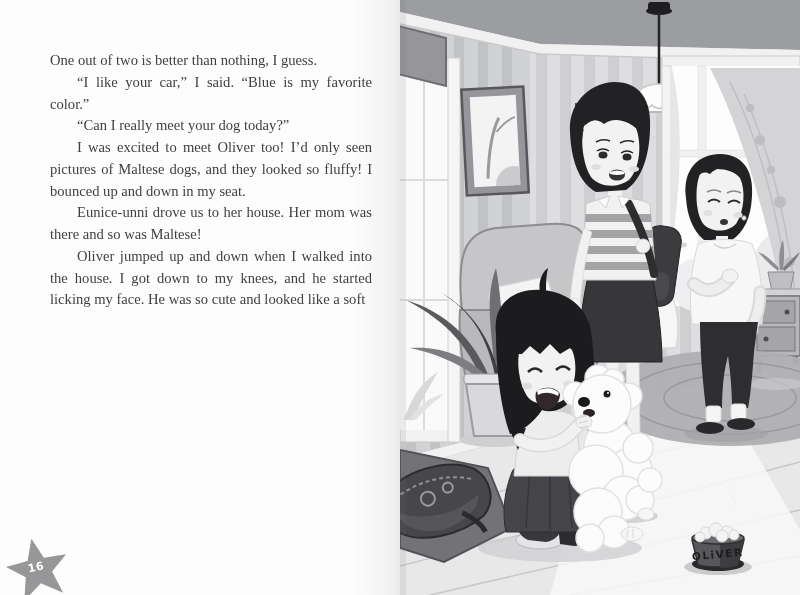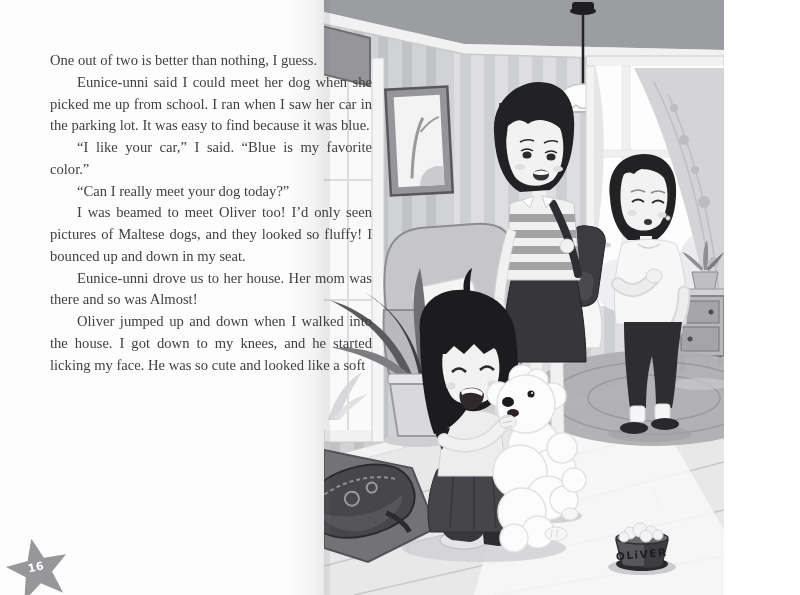--- a/index.html
+++ b/index.html
@@ -1,41 +1,40 @@
 <!DOCTYPE html>
 <html><head>
 <meta charset="utf-8">
 <style>
   html,body{margin:0;padding:0}
   body{width:800px;height:595px;position:relative;overflow:hidden;background:#ffffff;font-family:"Liberation Serif",serif}
-  .spread{display:flex;width:724px;height:595px}
+  .spread{display:flex;width:800px;height:595px}
   .page-left{position:relative;width:400px;height:595px;background:linear-gradient(to right,#fdfdfd 88%,#f3f3f3 97%,#e9e9e9 100%)}
   .story{position:absolute;left:50px;top:50px;width:322px;color:#3f3f3f;font-size:14.6px;line-height:21.75px;text-align:justify}
   .story p{margin:0;text-indent:27px}
   .story p.opening{text-indent:0}
   .star{position:absolute;left:6px;top:538px;width:64px;height:64px;transform:rotate(-12deg)}
   .star .shape{width:100%;height:100%;background:#97979a;clip-path:polygon(50% 0%,63% 33%,98% 35%,71% 57%,81% 93%,50% 71%,19% 93%,29% 57%,2% 35%,37% 33%)}
   .star .num{position:absolute;left:48%;top:46%;transform:translate(-50%,-50%);color:#ffffff;font:700 11px "DejaVu Sans",sans-serif;letter-spacing:.5px}
   .page-right{width:400px;height:595px}
   svg{display:block}
   .bowl-label{font:700 10.5px "DejaVu Sans",sans-serif;letter-spacing:1.5px;fill:#1d1d1f}
 </style>
 </head>
 <body>
 
 <div class="spread">
 
   <div class="page-left">
     <div class="story">
       <p class="opening">One out of two is better than nothing, I guess.</p>
-      <p>Eunice-unni said I could meet her dog when she picked me up from school. I ran when I saw her car in the parking lot. It was easy to find because it was blue.</p>
       <p>“I like your car,” I said. “Blue is my favorite color.”</p>
       <p>“Can I really meet your dog today?”</p>
-      <p>I was beamed to meet Oliver too! I’d only seen pictures of Maltese dogs, and they looked so fluffy! I bounced up and down in my seat.</p>
-      <p>Eunice-unni drove us to her house. Her mom was there and so was Almost!</p>
+      <p>I was excited to meet Oliver too! I’d only seen pictures of Maltese dogs, and they looked so fluffy! I bounced up and down in my seat.</p>
+      <p>Eunice-unni drove us to her house. Her mom was there and so was Maltese!</p>
       <p>Oliver jumped up and down when I walked into the house. I got down to my knees, and he started licking my face. He was so cute and looked like a soft</p>
     </div>
     <div class="star">
       <div class="shape"></div>
       <span class="num">16</span>
     </div>
   </div>
 
   <div class="page-right">
   <svg width="400" height="595" viewBox="0 0 400 595">

